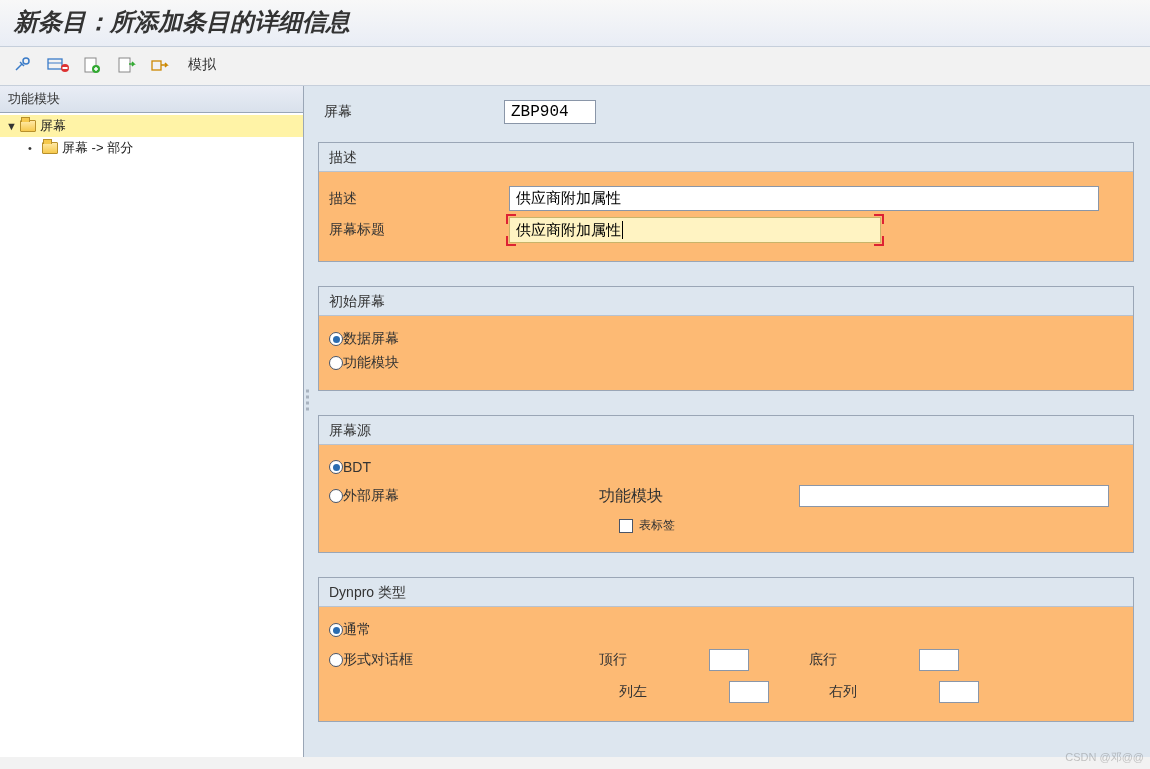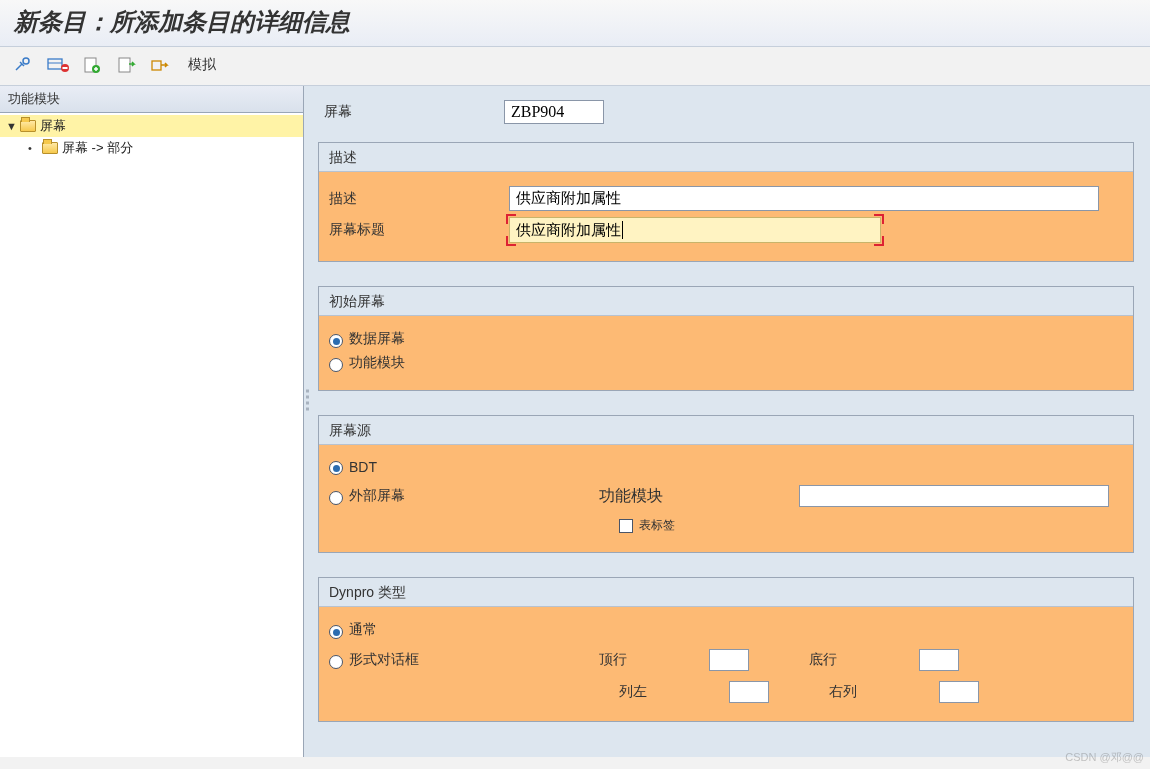--- a/index.html
+++ b/index.html
@@ -68,21 +68,21 @@
 
   
   .main { flex:1; background:#dde6ef; padding:12px 0 0 14px; overflow:auto; }
 
   .field-row { display:flex; align-items:center; margin:2px 0 18px 6px; }
   .field-label { width:180px; font-size:14px; color:#333; }
   .field-input {
     border:1px solid #8a96a8; background:#fff; padding:2px 6px; font-size:15px;
     min-height:22px; display:flex; align-items:center;
   }
-  .field-input.code { width:100px; font-family: Liberation Serif, serif; font-size:16px; }
+  .field-input.code { width:92px; font-family: Liberation Mono, monospace; font-size:16px; }
   .field-input.wide { width:590px; }
 
   .group {
     border:1px solid #9aa6b6;
     margin:0 16px 24px 0;
     background:#fdba74;
   }
   .group-title {
     font-size:14px; color:#333; padding:6px 10px 4px 10px;
     border-bottom:1px solid #b7c2d0;
@@ -100,21 +100,21 @@
     border:1px solid #c8b46a;
     padding:0 6px; font-size:15px;
   }
   .cursor-bar { display:inline-block; width:1px; height:18px; background:#000; margin-left:1px; }
   .corner { position:absolute; width:10px; height:10px; border:2px solid #d23; }
   .corner.tl { top:-4px; left:-4px; border-right:none; border-bottom:none; }
   .corner.tr { top:-4px; right:-4px; border-left:none; border-bottom:none; }
   .corner.bl { bottom:-4px; left:-4px; border-right:none; border-top:none; }
   .corner.br { bottom:-4px; right:-4px; border-left:none; border-top:none; }
 
-  .radio-wrap { display:flex; align-items:flex-end; gap:6px; margin:6px 0; cursor:pointer; }
+  .radio-wrap { display:flex; align-items:center; margin:6px 0; cursor:pointer; }
   .radio {
     width:14px; height:14px; border:1px solid #4a5568; border-radius:50%;
     display:flex; align-items:center; justify-content:center; background:#fff;
   }
   .radio.checked::after { content:""; width:7px; height:7px; background:#2b6cb0; border-radius:50%; }
   .radio-label { font-size:14px; color:#333; }
 
   .checkbox { width:14px; height:14px; border:1px solid #4a5568; background:#fff; }
 
   .small-input { width:40px; height:22px; border:1px solid #8a96a8; background:#fff; }

